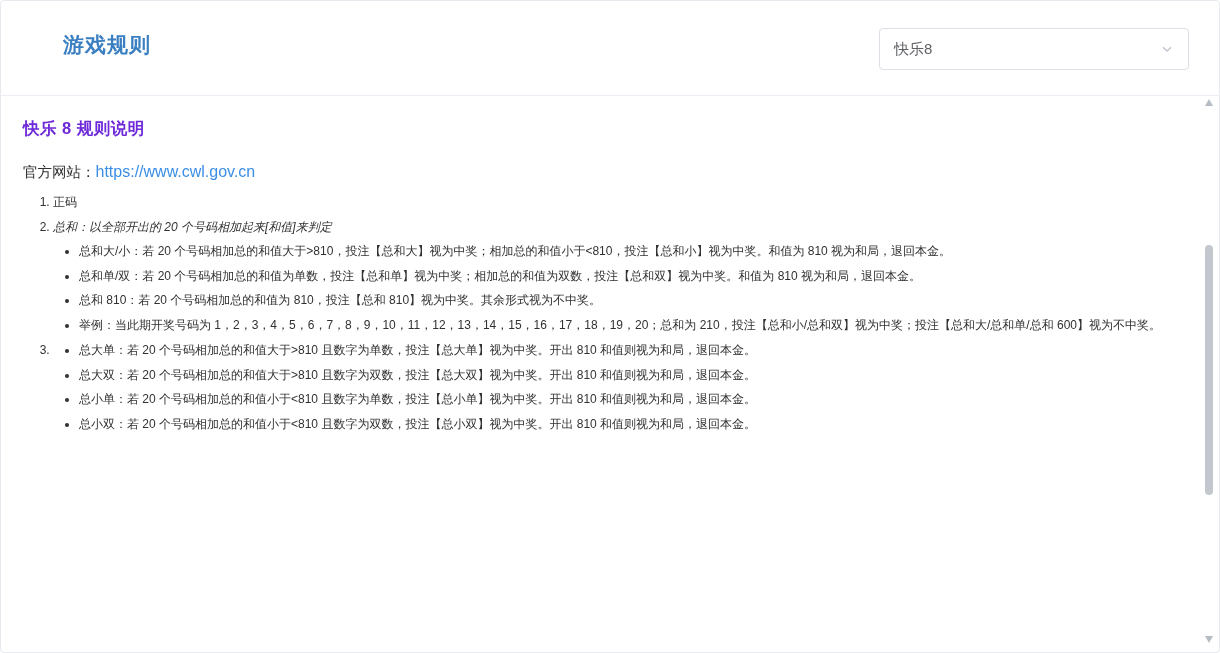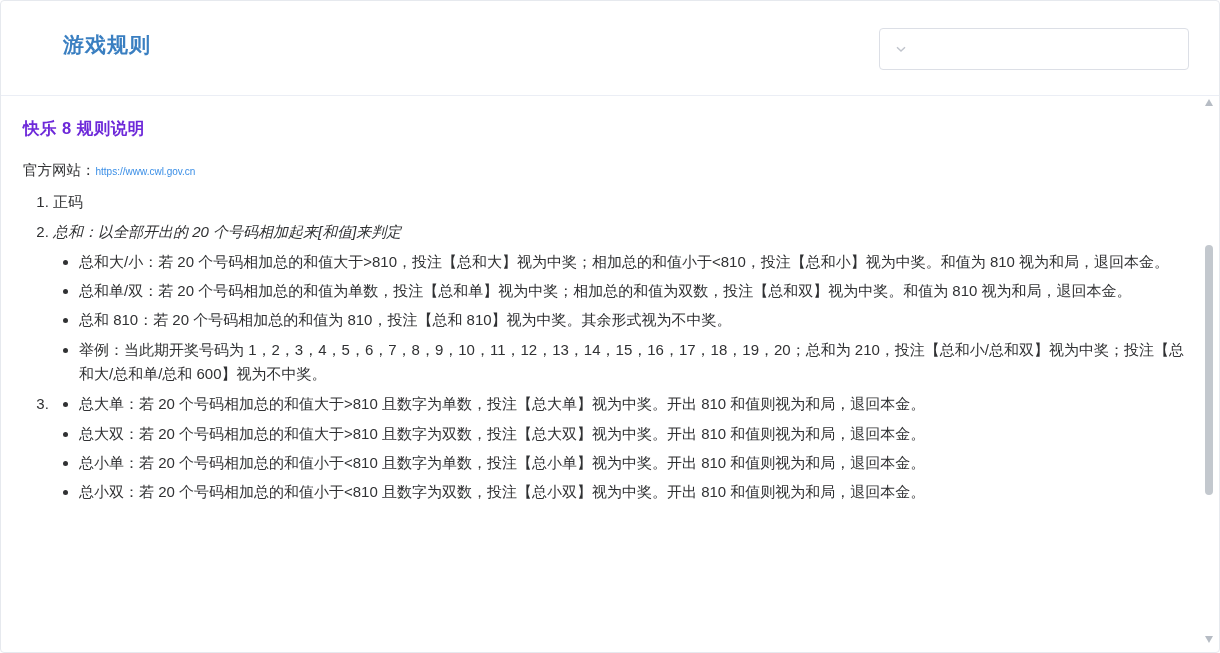--- a/index.html
+++ b/index.html
@@ -86,32 +86,32 @@
   }
   .para {
     font-size: 14.5px;
     line-height: 1.6;
     color: #303133;
     margin: 19px 0 0 0;
   }
   .link {
     color: #3a8ee6;
     text-decoration: none;
-    font-size: 10px;
+    font-size: 16px;
   }
   .rules-head {
     color: #3a7fc1;
     font-size: 15.5px;
     font-weight: bold;
     margin: 20px 0 0 0;
   }
   ol.rules {
     margin: 8px 0 0 0;
     padding-left: 30px;
-    font-size: 15px;
+    font-size: 12px;
     line-height: 1.62;
   }
   ol.rules > li {
     margin-top: 6px;
   }
   ol.rules > li::marker { color: #303133; }
   .li-title { color: #303133; }
   .li-title.em { font-style: italic; }
   ul.sub {
     margin: 5px 0 0 0;
@@ -157,20 +157,21 @@
 </style>
 </head>
 <body>
 
 <div class="page">
 
   <div class="header">
     <div class="page-title">游戏规则</div>
 
     <div class="select-box">
+      <span class="select-value">快乐8</span>
       <span class="chevron">
         <svg width="14" height="14" viewBox="0 0 14 14" fill="none" stroke="currentColor" stroke-width="1.4">
           <path d="M3 5.2 L7 9 L11 5.2"></path>
         </svg>
       </span>
     </div>
   </div>
 
   <div class="content">
 

